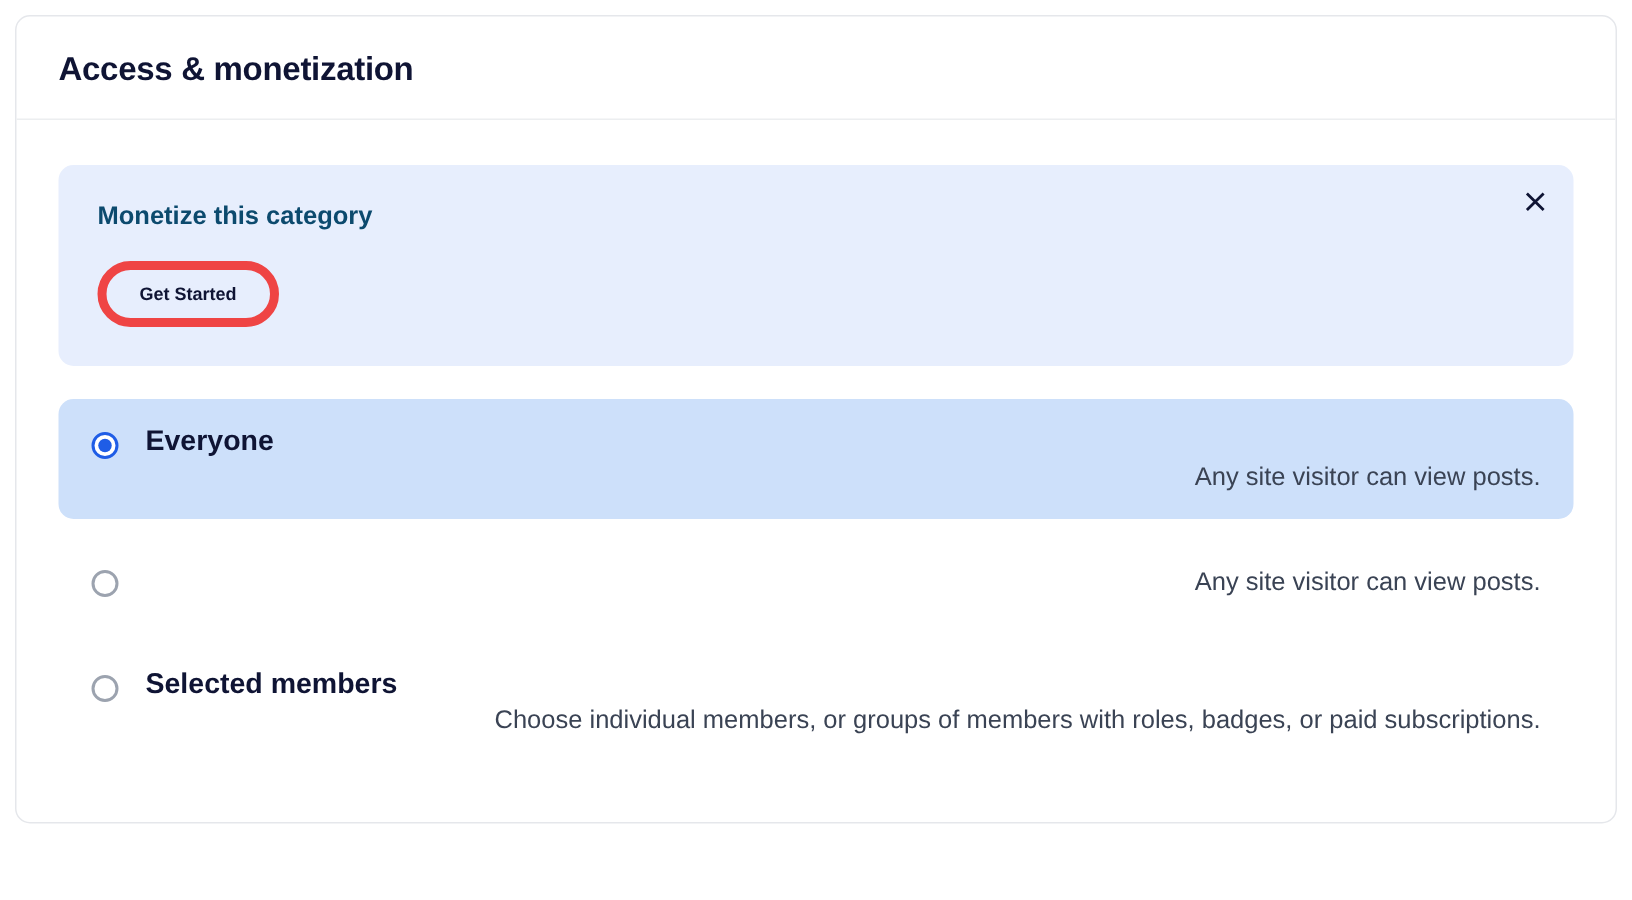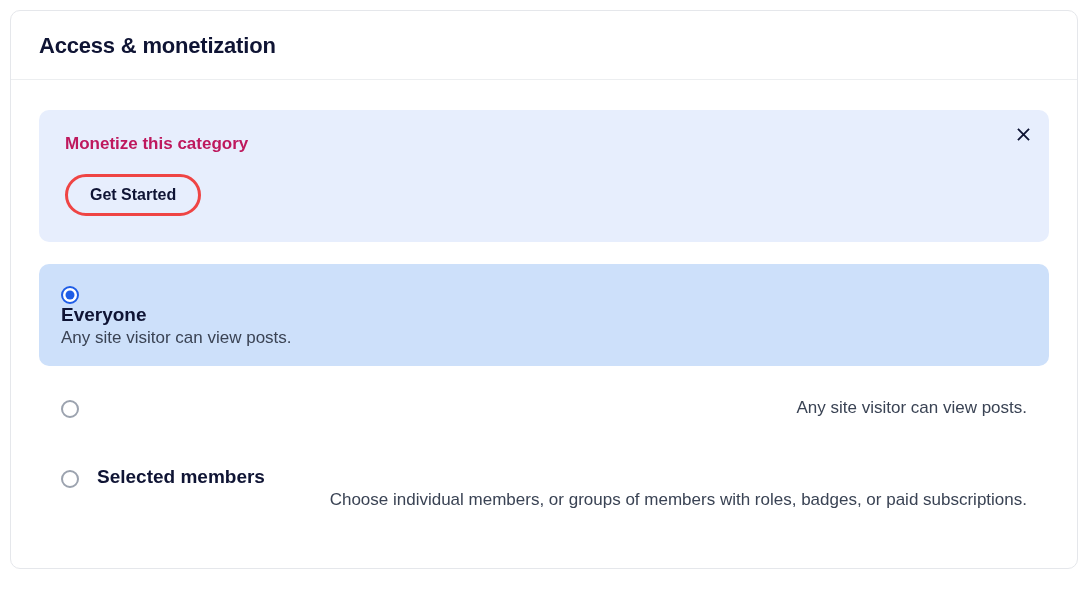--- a/index.html
+++ b/index.html
@@ -41,35 +41,35 @@
     .banner {
       background: #e7eefd;
       border-radius: 10px;
       padding: 24px 26px 26px 26px;
       position: relative;
       margin-bottom: 22px;
     }
     .banner-title {
       font-size: 17px;
       font-weight: 700;
-      color: #be185d;
+      color: #0c4a6e;
     }
     .banner-desc {
       font-size: 17px;
       color: #2d3748;
       margin-top: 6px;
       font-weight: 400;
     }
     .banner-button {
       display: inline-block;
       margin-top: 20px;
-      border: 3px solid #ef4444;
+      border: 6px solid #ef4444;
       border-radius: 24px;
       padding: 9px 22px;
-      font-size: 16px;
+      font-size: 12px;
       font-weight: 600;
       color: #0f1434;
       background: transparent;
       cursor: pointer;
     }
     .banner-close {
       position: absolute;
       top: 14px;
       right: 16px;
       width: 20px;
@@ -88,21 +88,20 @@
     .radio-option {
       display: flex;
       align-items: flex-start;
       padding: 18px 22px;
       border-radius: 10px;
       cursor: pointer;
       margin-bottom: 12px;
     }
     .radio-option.selected {
       background: #cde0fa;
-      flex-direction: column;
     }
     .radio-input {
       width: 18px;
       height: 18px;
       border: 2px solid #9ca3af;
       border-radius: 50%;
       margin-top: 4px;
       margin-right: 18px;
       flex-shrink: 0;
       position: relative;

